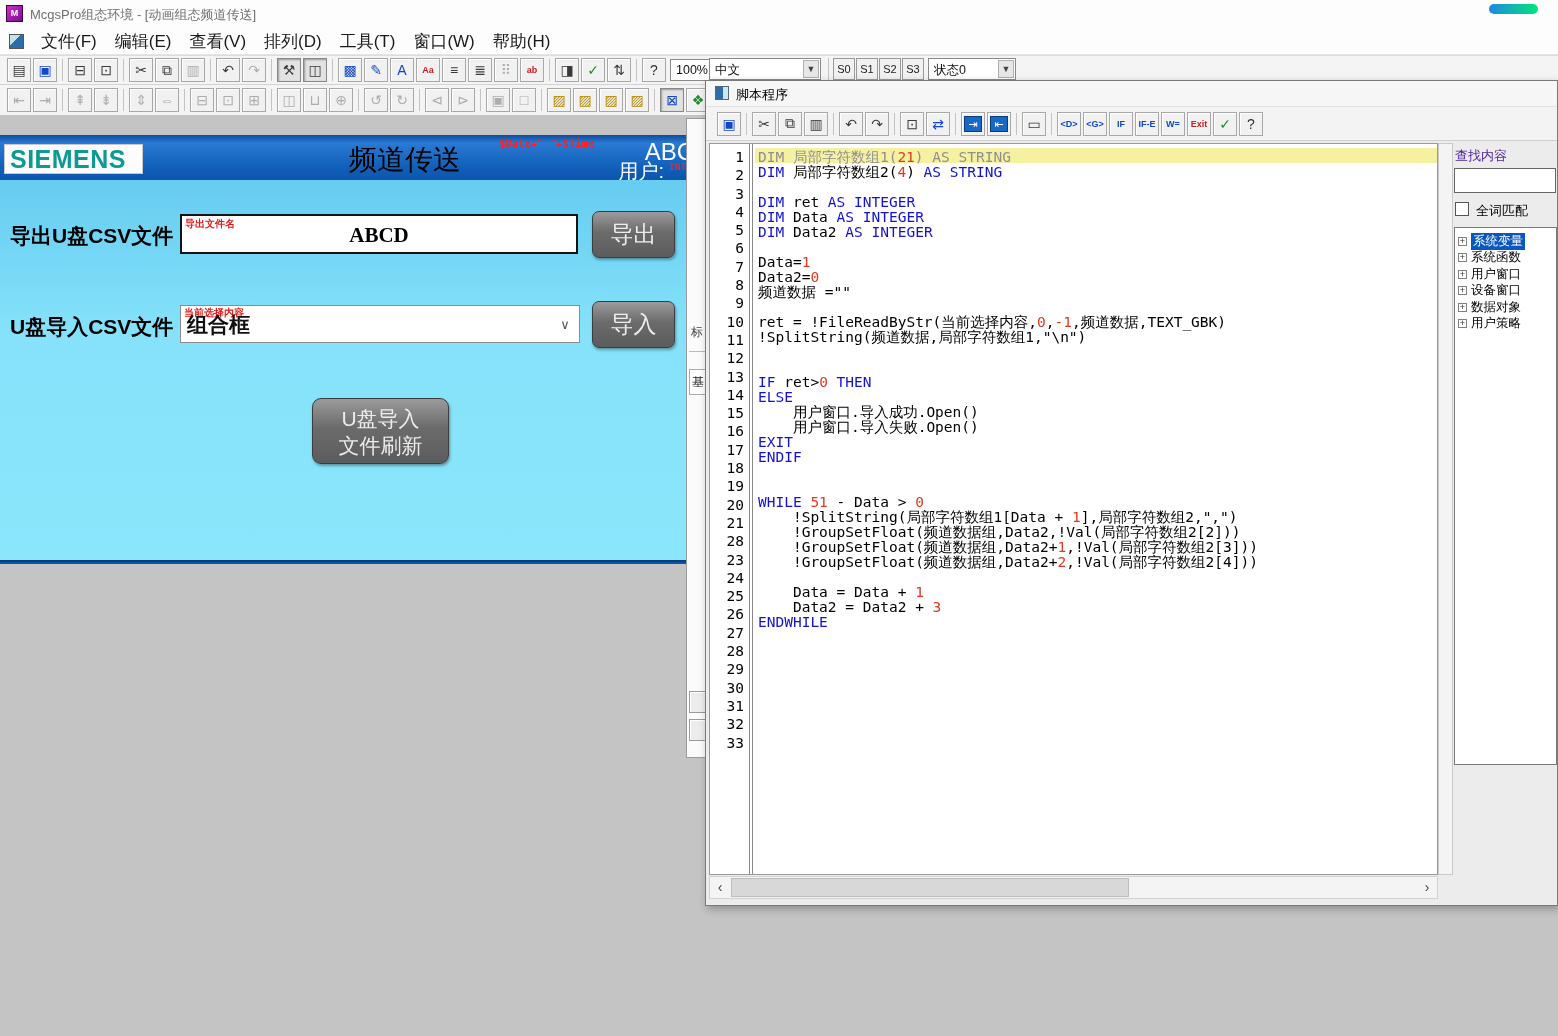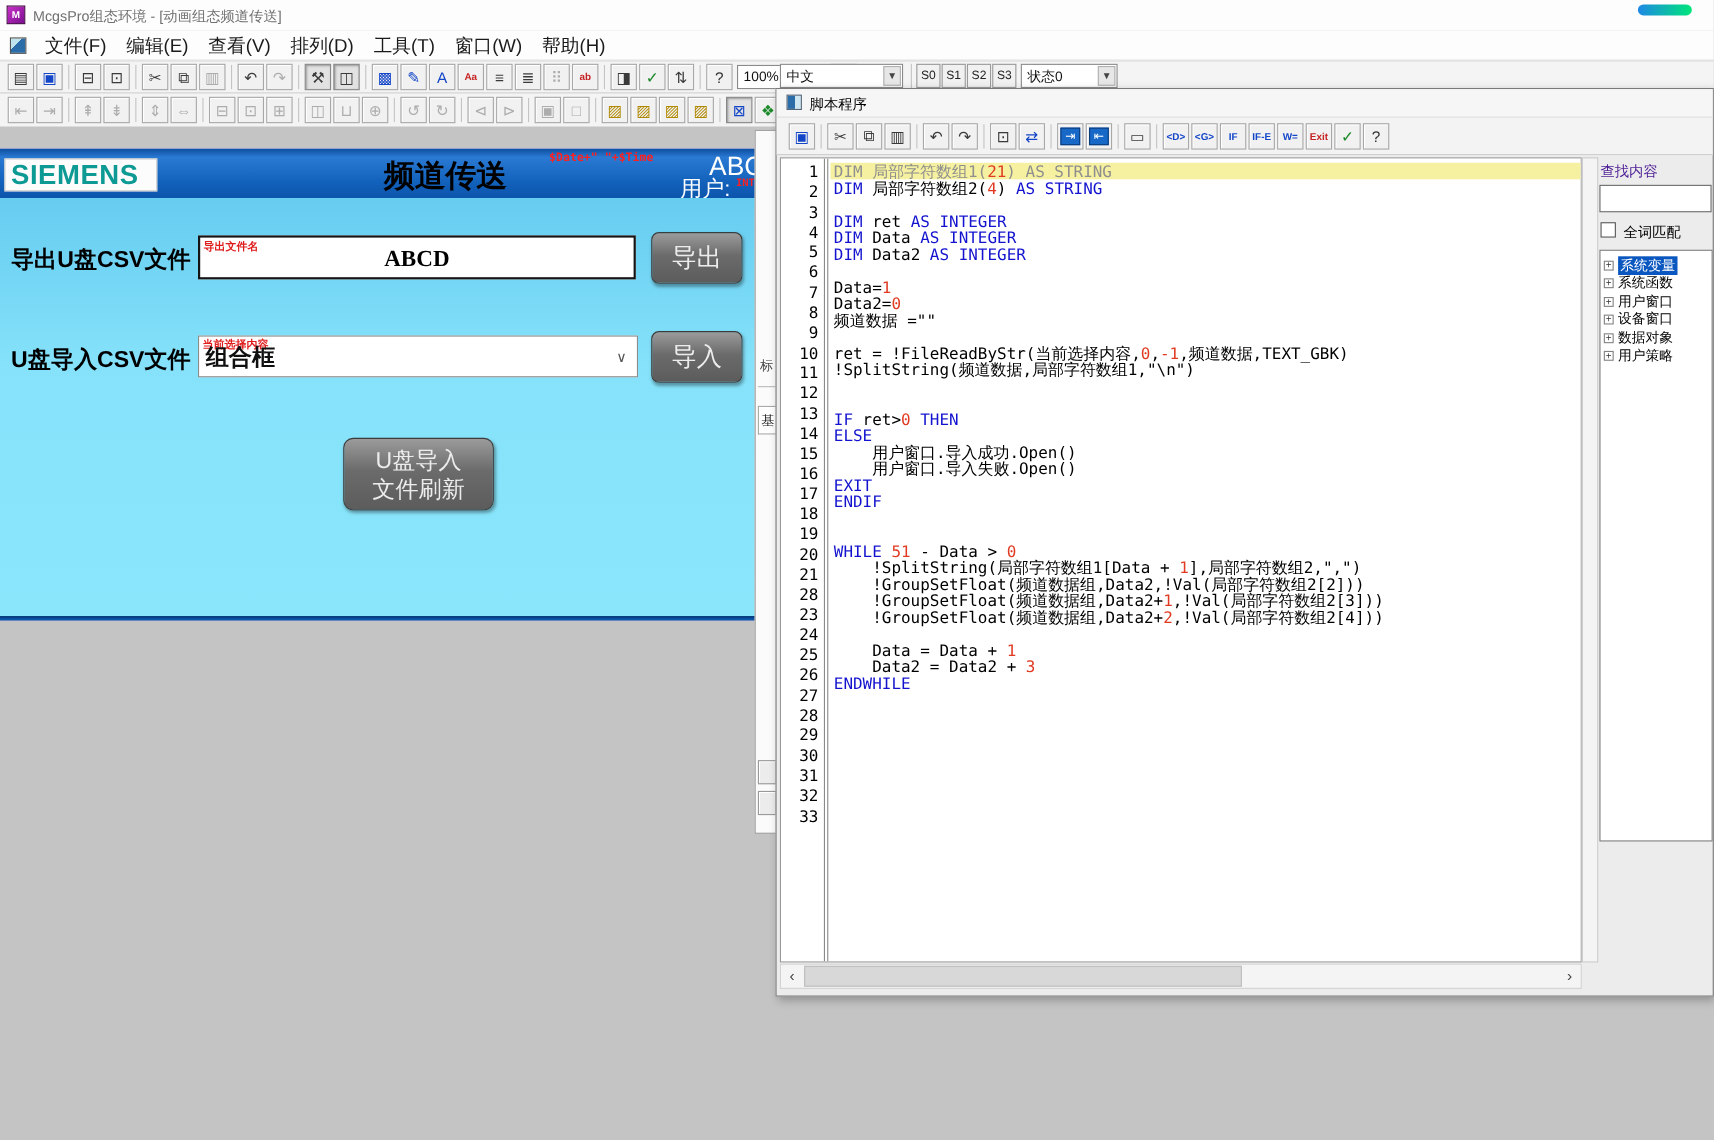--- a/index.html
+++ b/index.html
@@ -43,21 +43,21 @@
 
   
   #hmi { position:absolute; left:0; top:115px; width:688px; height:429px; overflow:hidden; background:#c4b5fd;margin-top:20px; }
   #hmi-header { position:absolute; left:0; top:0; width:688px; height:45px;
     background:linear-gradient(180deg,#0c4c9e 0%,#2a7ad4 18%,#1160ba 70%,#0d55ac 100%); }
   #siemens-box { position:absolute; left:4px; top:9px; width:139px; height:30px; background:#fcfcfc;
     border:1px solid #c8c8c8; }
   #siemens-text { font-family:"Liberation Sans",sans-serif; font-weight:bold; font-size:25px;
     color:#0e9a94; letter-spacing:.5px; line-height:28px; padding-left:5px; }
   #hmi-title { position:absolute; left:245px; top:6px; width:320px; text-align:center;
-    font-size:28px; font-weight:bold; color:#000; }
+    font-size:28px; font-weight:normal; color:#000; }
   #hmi-dt { position:absolute; right:94px; top:2px; font-family:"DejaVu Sans Mono",monospace;
     font-size:10.5px; font-weight:bold; color:#ff1f1f; }
   #hmi-abc { position:absolute; right:-6px; top:3px; font-size:24px; color:#fff; }
   #hmi-user { position:absolute; right:24px; top:23px; font-size:20px; color:#fff; }
   #hmi-uservar { position:absolute; right:-4px; top:26px; font-family:"DejaVu Sans Mono",monospace;
     font-size:9.5px; font-weight:bold; color:#ff2020; }
   #hmi-body { position:absolute; left:0; top:45px; width:688px; height:380px;
     background:linear-gradient(180deg,#66ccf0 0%,#85e2fa 40%,#8ae6fb 100%); }
   .hmi-label { position:absolute; font-size:21px; font-weight:bold; color:#000; }
   #export-input { position:absolute; left:180px; top:34px; width:398px; height:40px; background:#fff;

